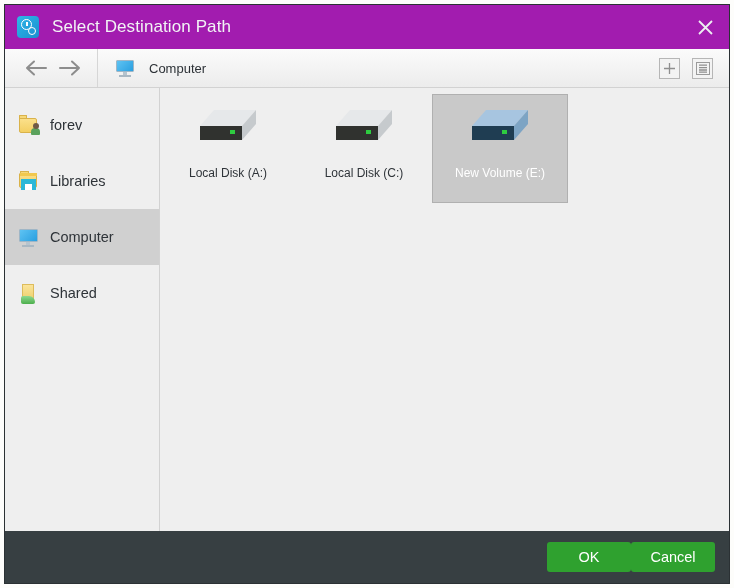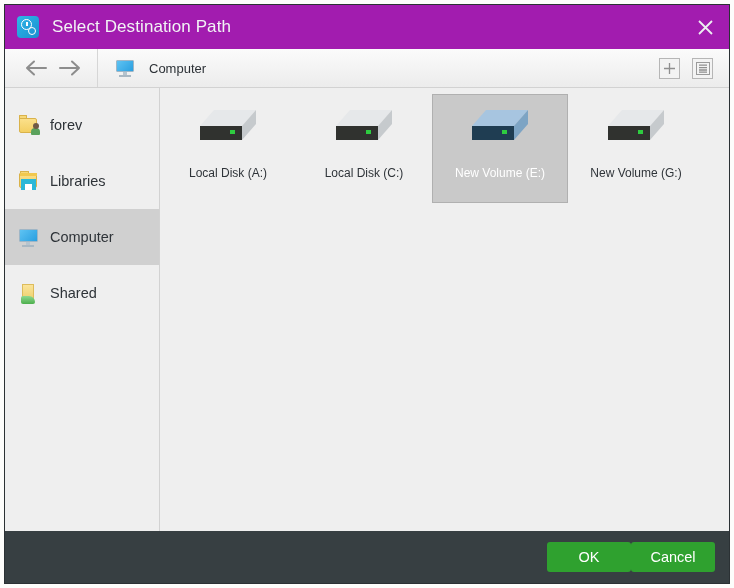--- a/index.html
+++ b/index.html
@@ -500,31 +500,20 @@
               <polygon points="20,8 62,8 48,24 6,24" fill="#a7c5e0"></polygon>
               <polygon points="6,24 48,24 48,38 6,38" fill="#1f3d52"></polygon>
               <polygon points="48,24 62,8 62,22 48,38" fill="#7da4c4"></polygon>
               <rect x="36" y="28" width="5" height="4" fill="#2ecc40"></rect>
             </svg>
           </div>
           <div class="drive-label">New Volume (E:)</div>
         </div>
 
 
-        <div class="drive-cell">
-          <div class="drive-icon">
-            <svg width="68" height="52" viewBox="0 0 68 52" aria-hidden="true">
-              <polygon points="20,8 62,8 48,24 6,24" fill="#e6e8ea"></polygon>
-              <polygon points="6,24 48,24 48,38 6,38" fill="#30322f"></polygon>
-              <polygon points="48,24 62,8 62,22 48,38" fill="#c6cacd"></polygon>
-              <rect x="36" y="28" width="5" height="4" fill="#2ecc40"></rect>
-            </svg>
-          </div>
-          <div class="drive-label">New Volume (G:)</div>
-        </div>
 
       </div>
     </div>
 
   </div>
 
   <div class="footer">
     <button class="btn">OK</button>
     <button class="btn">Cancel</button>
   </div>

